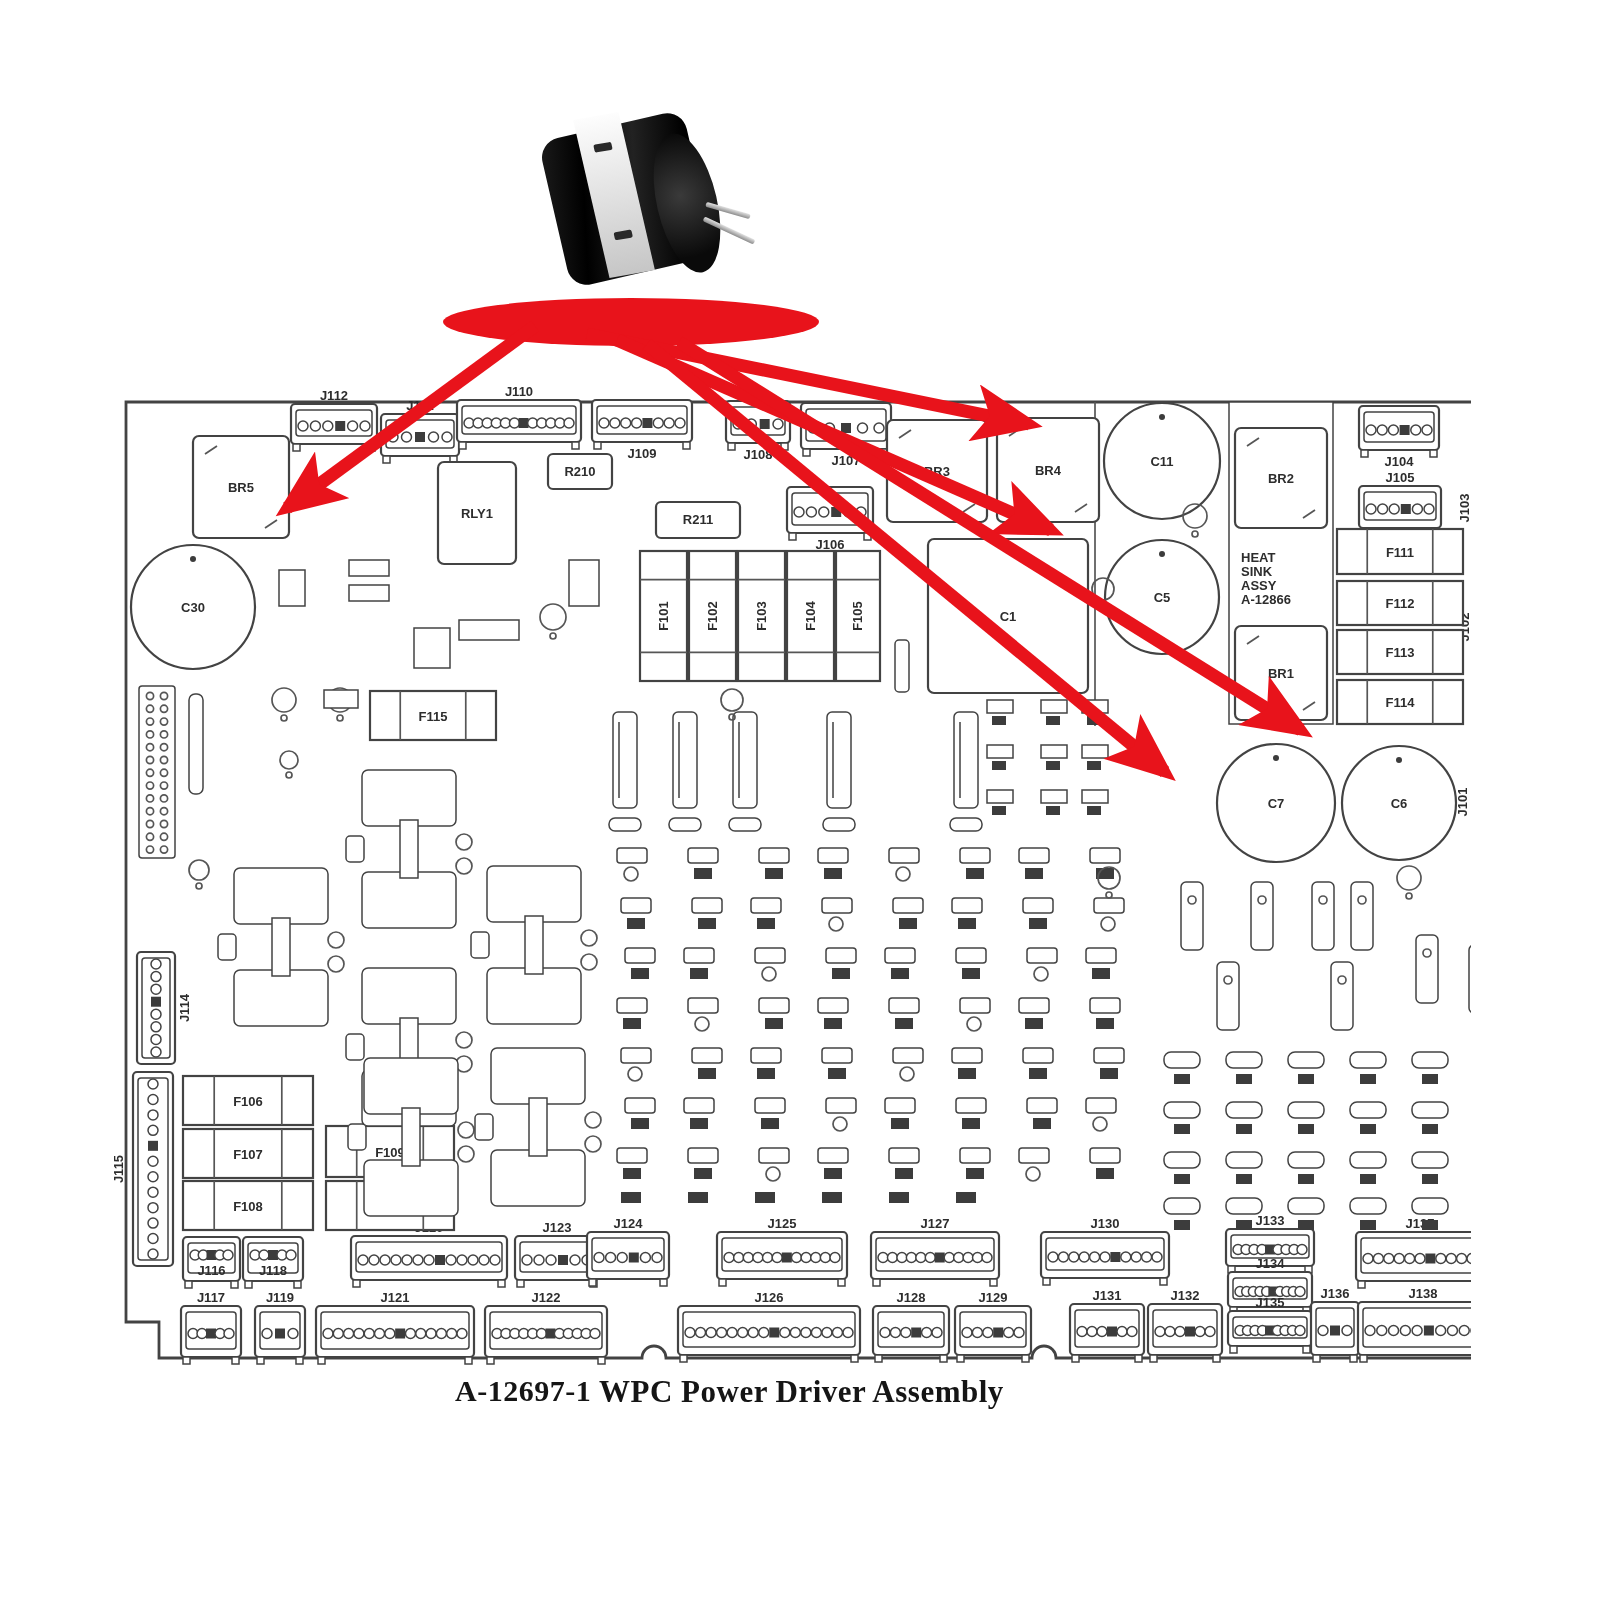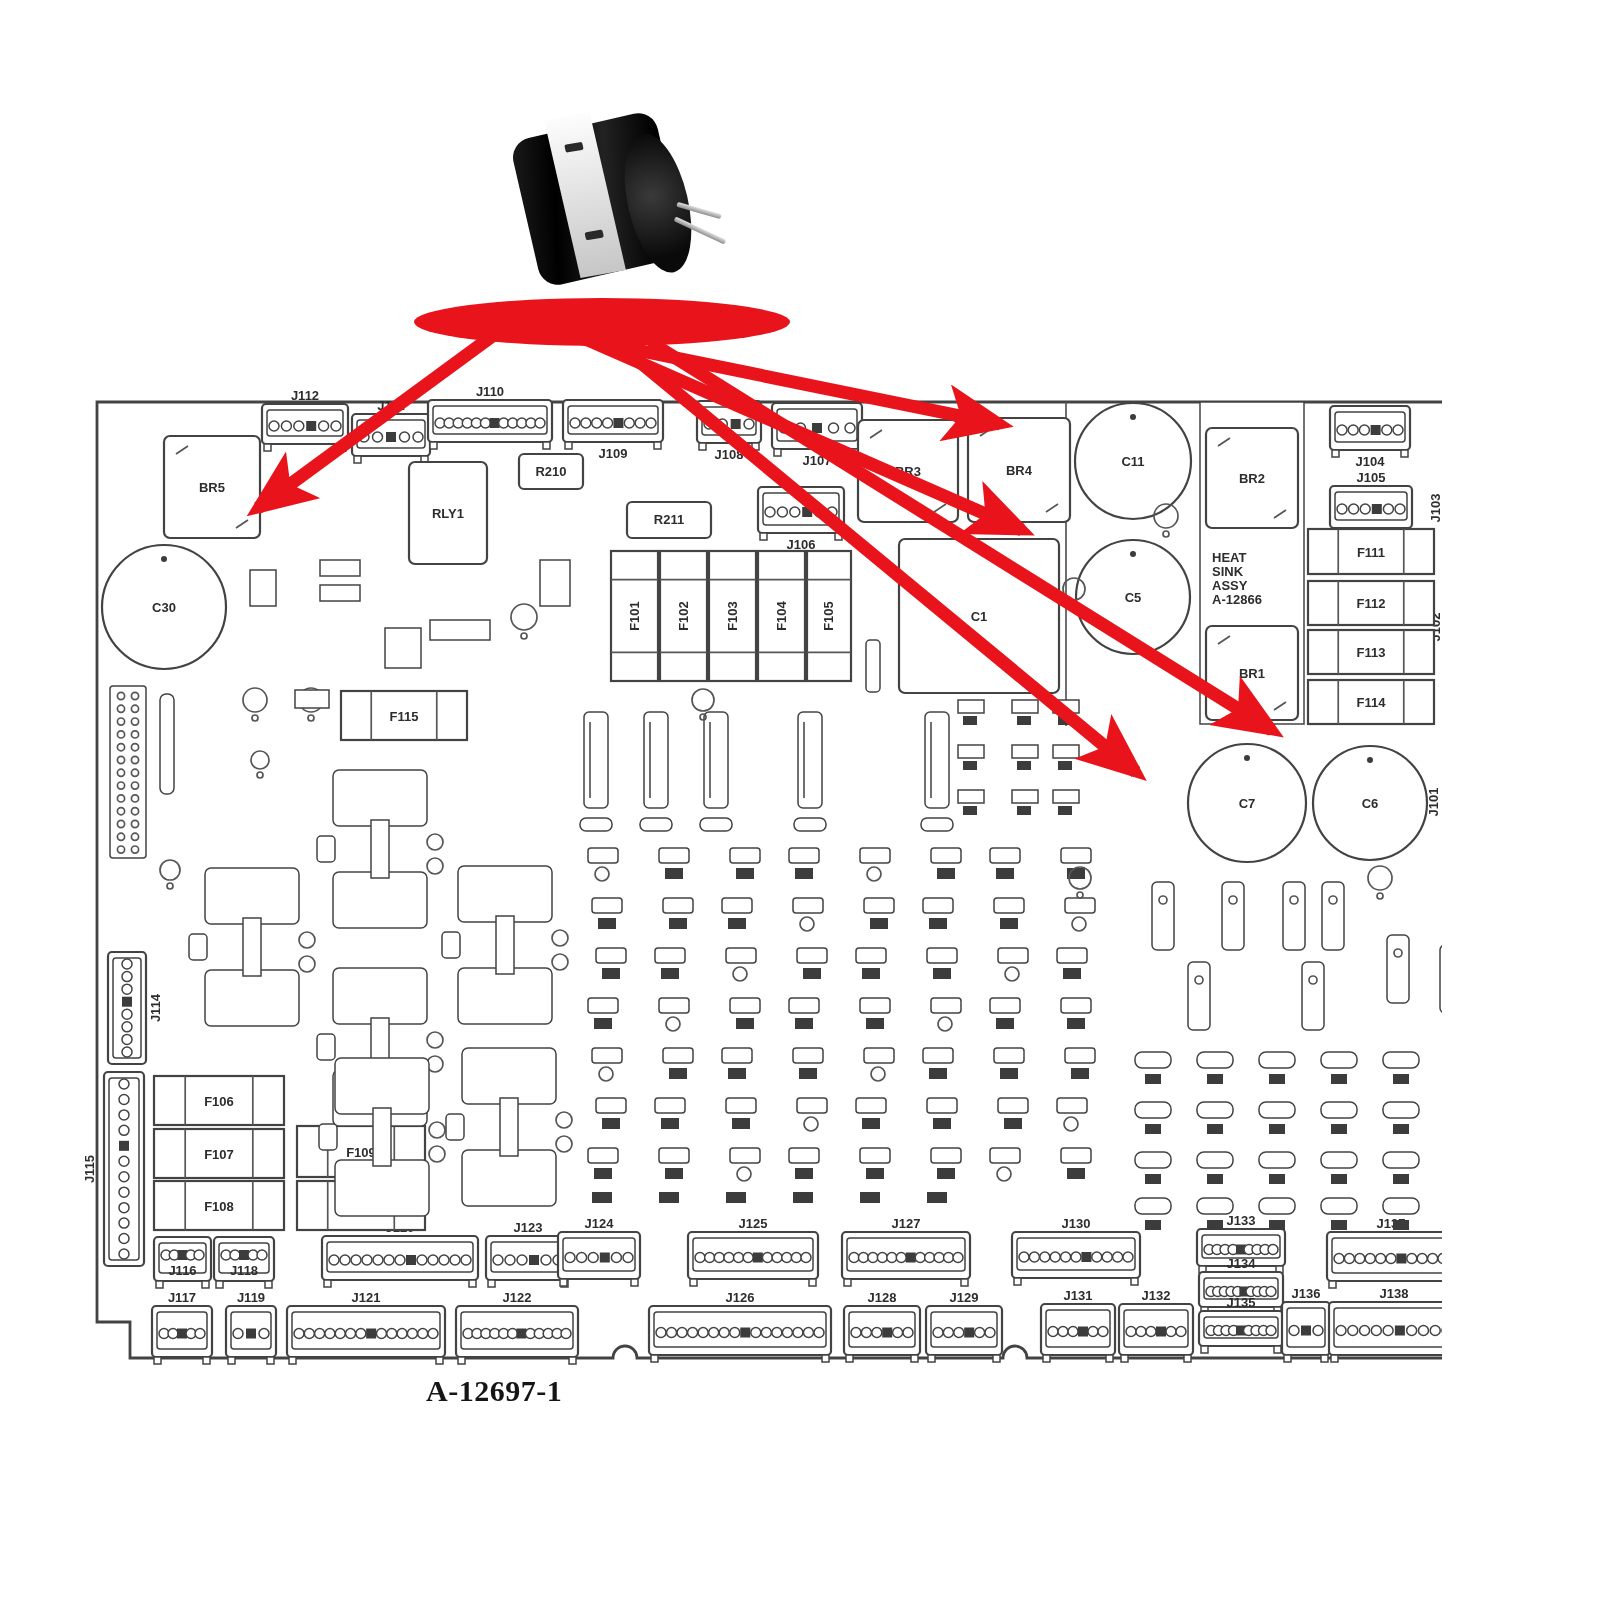--- a/index.html
+++ b/index.html
@@ -1,18 +1,18 @@
 <!DOCTYPE html>
 <html style="--red: #e8131b; --ink: #434343;"><head>
 <meta charset="utf-8">
 <style>
   :root{ --red:#e8131b; --ink:#434343; }
   html,body{margin:0;padding:0;background:#fff;}
   #stage{position:relative;width:1442px;height:1600px;background:#fff;overflow:hidden;
-         font-family:"Liberation Sans",sans-serif;}
+         font-family:"Liberation Sans",sans-serif;margin-left:29px;}
   svg text{font-family:"Liberation Sans",sans-serif;}
   .comp{fill:#fff;stroke:var(--ink);stroke-width:2.2;}
   .thin{stroke-width:1.5;}
   .outline{fill:#fff;stroke:var(--ink);stroke-width:2.8;}
   .lbl{font-size:13px;font-weight:bold;fill:#2d2d2d;}
   .d{fill:none;stroke:#565656;stroke-width:1.7;}
   .df{fill:#3c3c3c;stroke:none;}
   .arrow-line{stroke:var(--red);stroke-width:13;fill:none;}
   .red-fill{fill:var(--red);}
   
@@ -1089,14 +1089,15 @@
       <path class="arrow-line" marker-end="url(#ah)" d="M506,326 L258,508"></path>
       <path class="arrow-line" marker-end="url(#ah)" d="M558,334 L1000,424"></path>
       <path class="arrow-line" marker-end="url(#ah)" d="M588,340 L1022,530"></path>
       <path class="arrow-line" marker-end="url(#ah)" d="M618,344 L1136,772"></path>
       <path class="arrow-line" marker-end="url(#ah)" d="M650,342 L1272,730"></path>
     </g>
   </svg>
 
   <div id="caption">
     <span class="pn">A-12697-1</span>
+    <span class="ttl">WPC Power Driver Assembly</span>
   </div>
 </div>
 
 </body></html>

